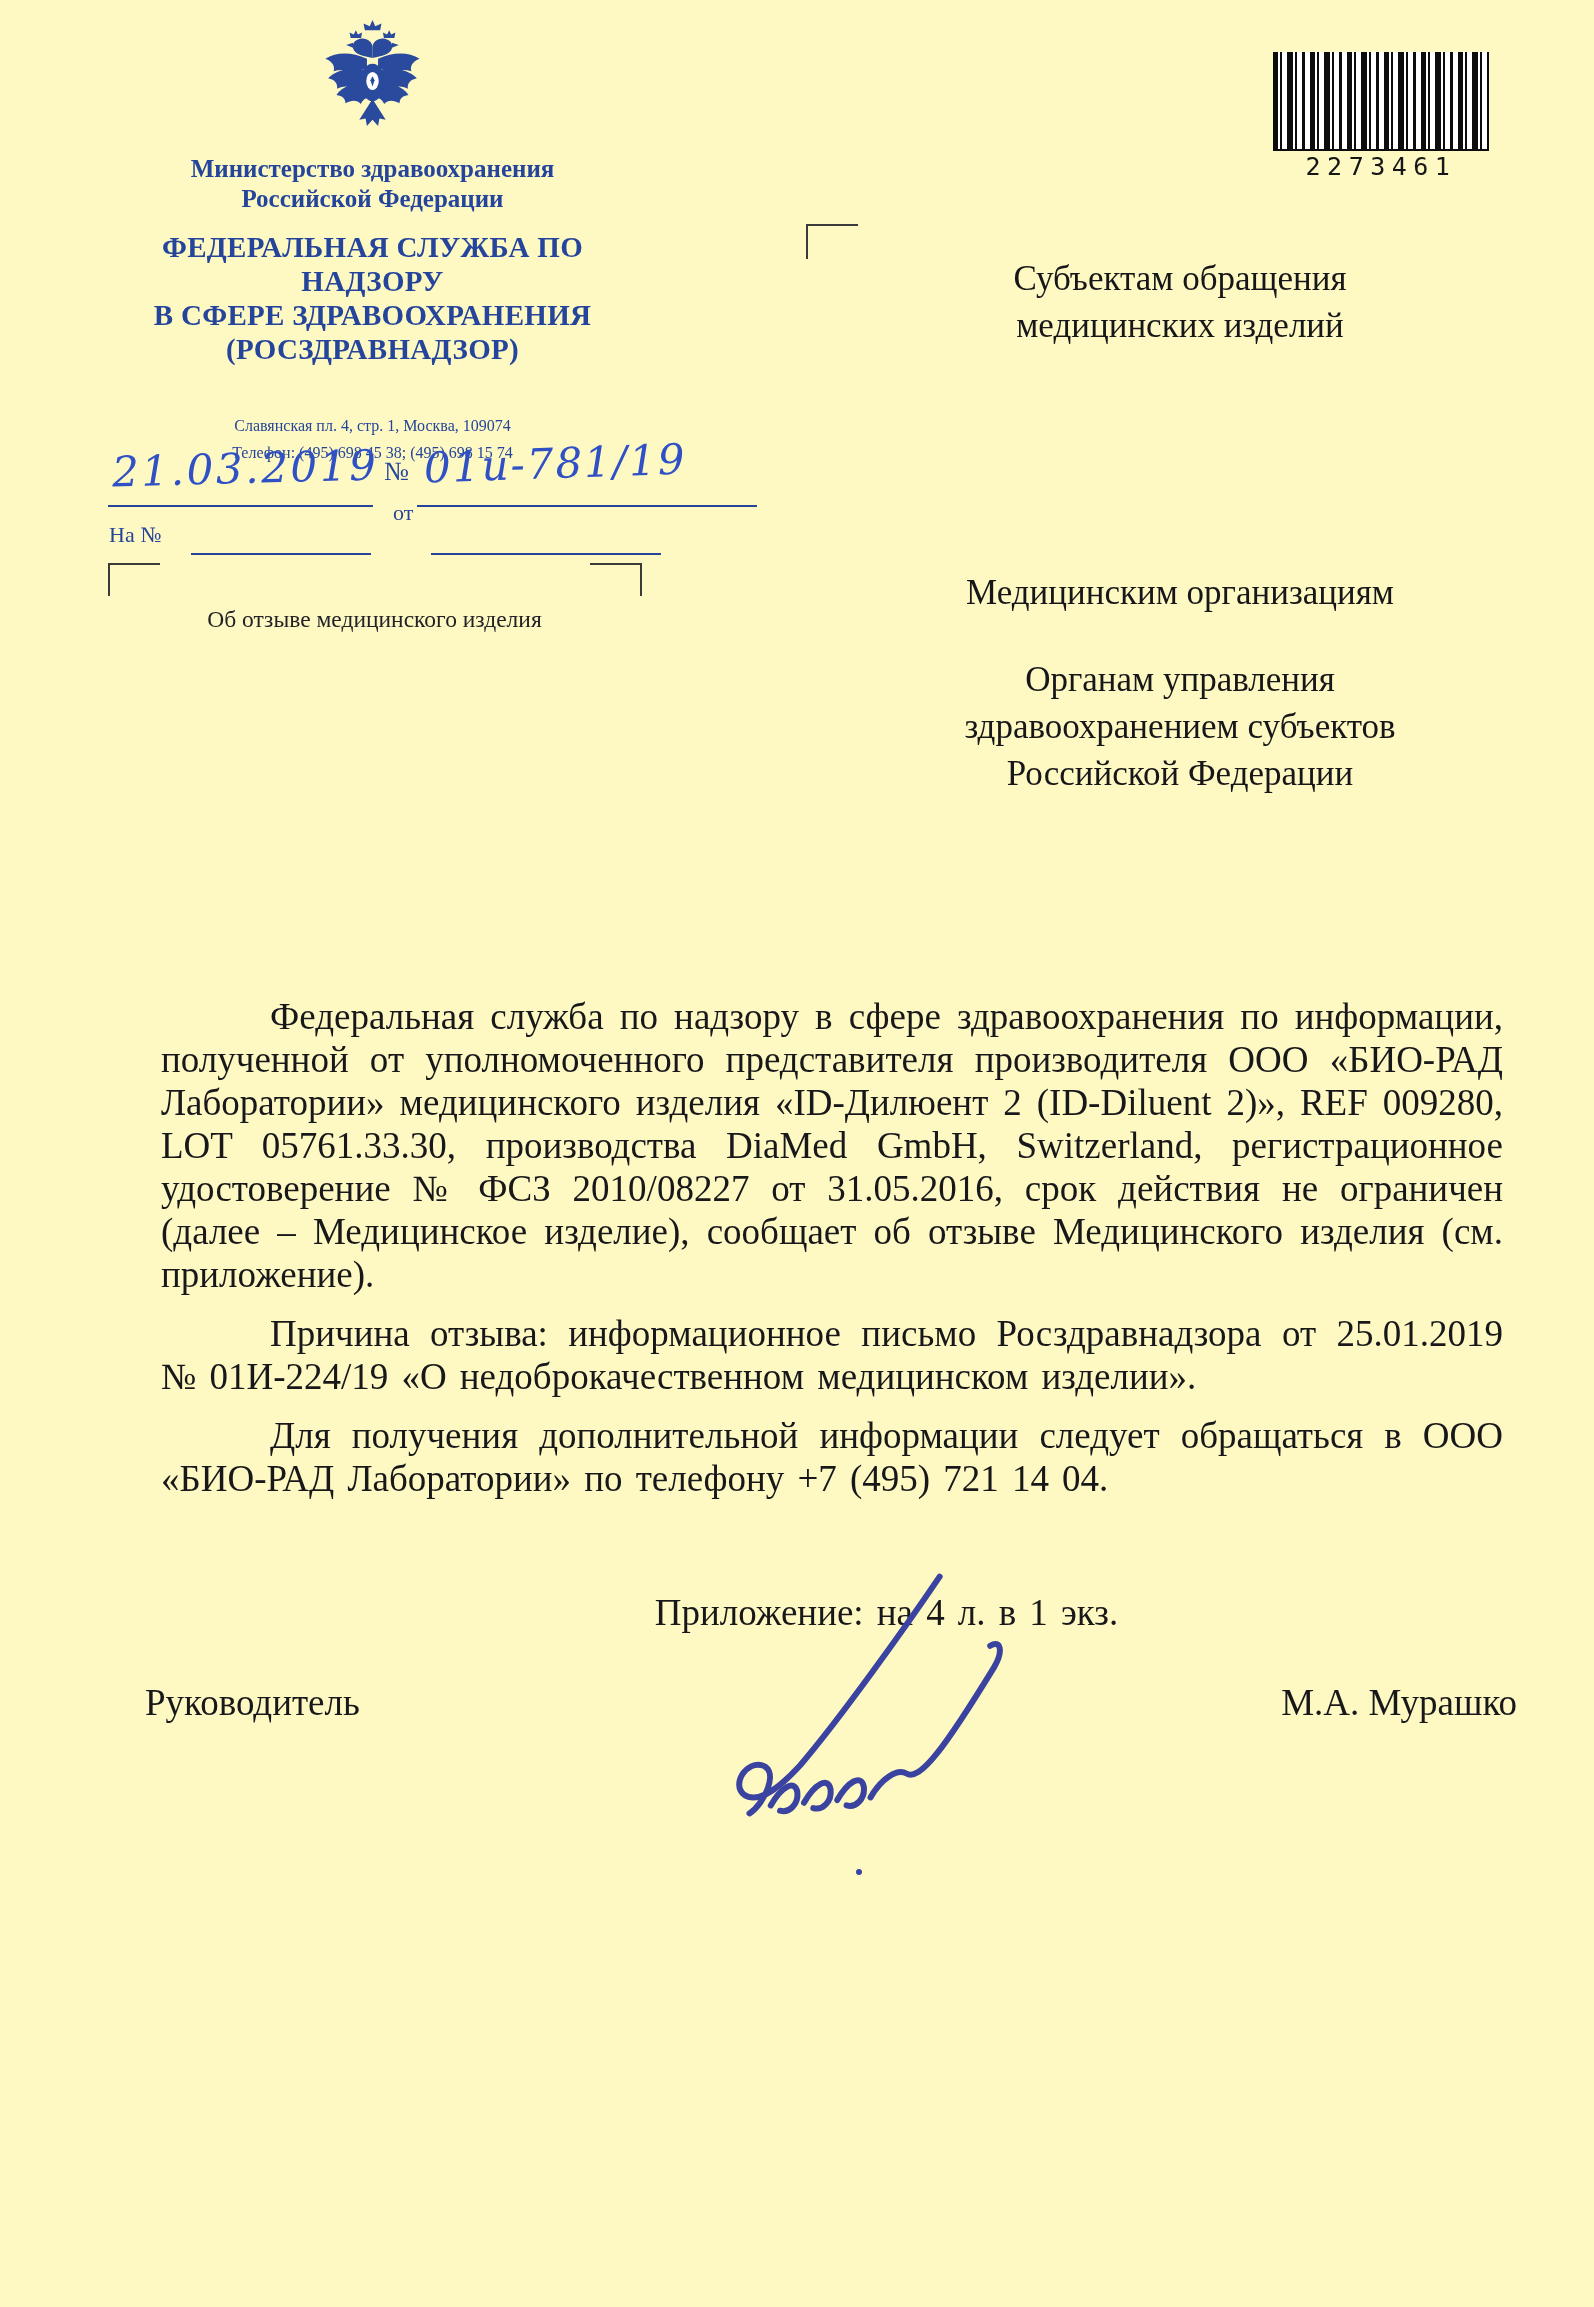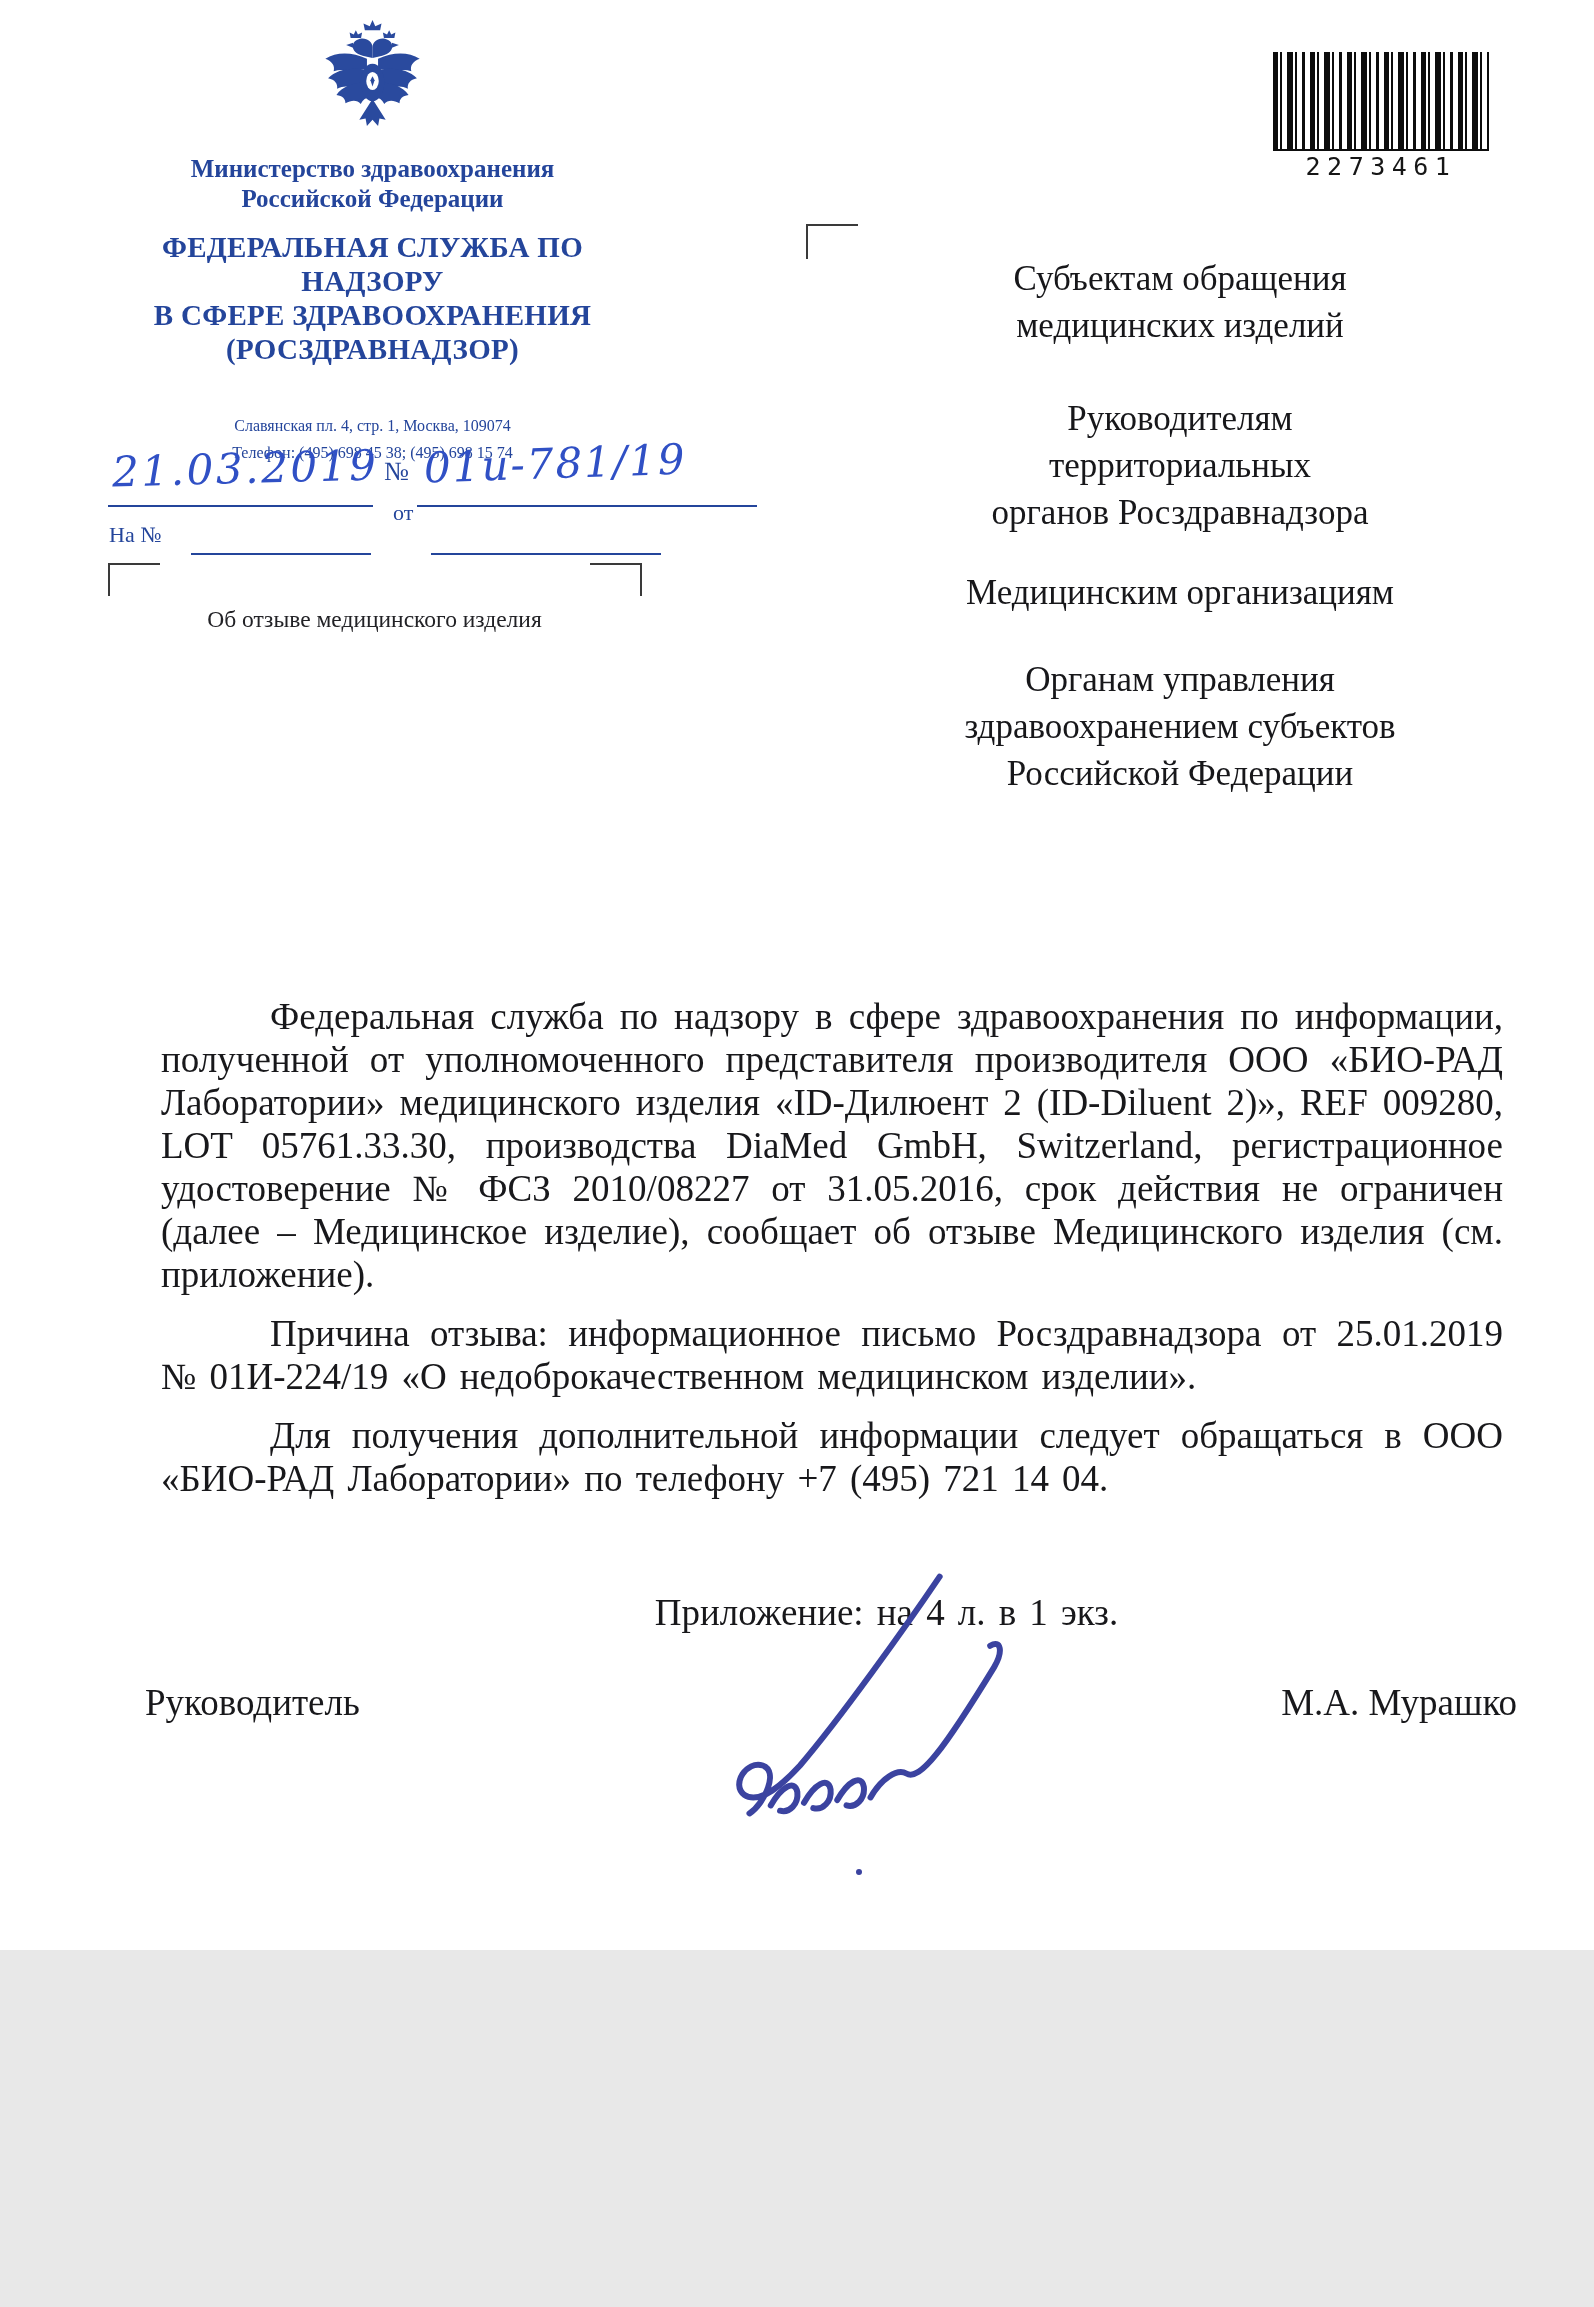--- a/index.html
+++ b/index.html
@@ -1,20 +1,20 @@
 <!DOCTYPE html>
 <html style="font-size:10.5px"><head>
 <meta charset="utf-8">
 <style>
   html,body { margin:0; padding:0; background:#e8e8e8; }
   .page {
     position:relative;
-    width:1594px; height:1950px;
+    width:1594px; height:2307px;
     margin:0 auto;
-    background:#ffffff;
+    background:#fef9c3;
     font-family:"Liberation Serif", serif;
     color:#1a1a1c;
     overflow:hidden;
   }
   
   .letterhead {
     position:absolute; left:98px; top:17px; width:549px;
     text-align:center; color:#24459b;
   }
   .emblem-wrap { width:111px; height:128px; margin:0 auto; }
@@ -154,23 +154,20 @@
 
   <div class="subject">Об отзыве медицинского изделия</div>
 
   <div class="barcode">
     <div class="bars"></div>
     <div class="barcode-number">2273461</div>
   </div>
 
   <div class="addr addr-1">Субъектам обращения
 медицинских изделий</div>
-  <div class="addr addr-2">Руководителям
-территориальных
-органов Росздравнадзора</div>
   <div class="addr addr-3">Медицинским организациям</div>
   <div class="addr addr-4">Органам управления
 здравоохранением субъектов
 Российской Федерации</div>
 
   <div class="body-text">
     <p>Федеральная служба по надзору в сфере здравоохранения по информации, полученной от уполномоченного представителя производителя ООО «БИО-РАД Лаборатории» медицинского изделия «ID-Дилюент 2 (ID-Diluent 2)», REF 009280, LOT 05761.33.30, производства DiaMed GmbH, Switzerland, регистрационное удостоверение № ФСЗ 2010/08227 от 31.05.2016, срок действия не ограничен (далее – Медицинское изделие), сообщает об отзыве Медицинского изделия (см. приложение).</p>
     <p>Причина отзыва: информационное письмо Росздравнадзора от 25.01.2019 № 01И-224/19 «О недоброкачественном медицинском изделии».</p>
     <p>Для получения дополнительной информации следует обращаться в ООО «БИО-РАД Лаборатории» по телефону +7 (495) 721 14 04.</p>
     <p class="attachment">Приложение: на 4 л. в 1 экз.</p>

